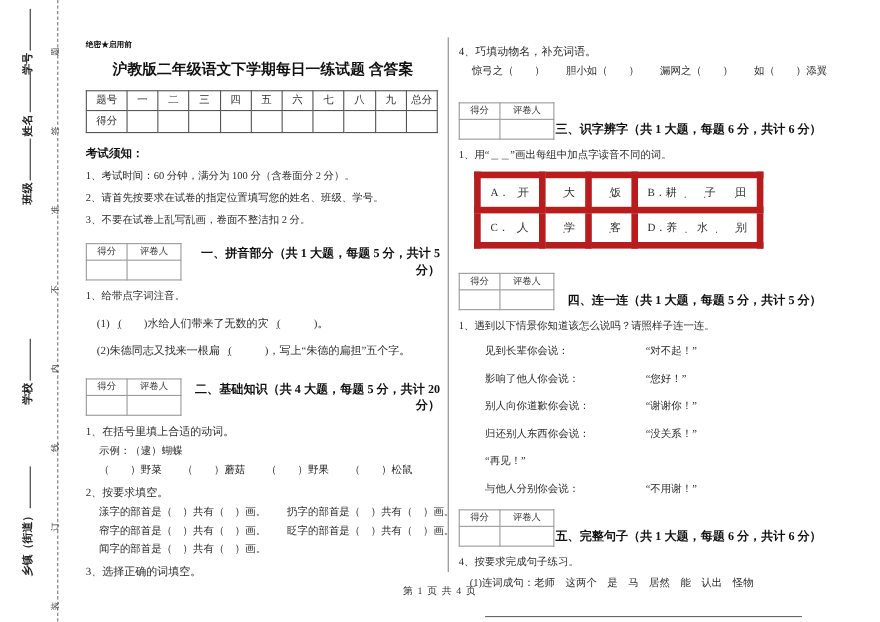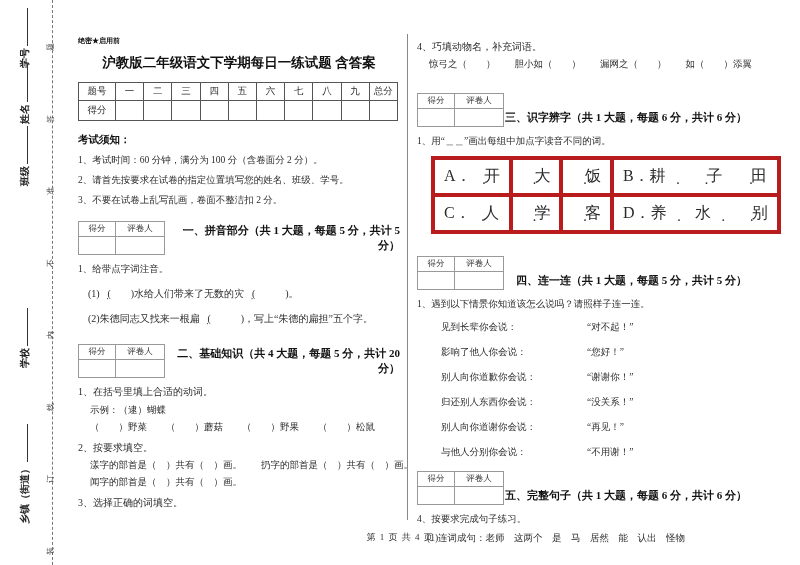--- a/index.html
+++ b/index.html
@@ -48,21 +48,21 @@
   table.grader td.g2{width:46px;}
   .sec-heading{flex:1;text-align:right;font-weight:bold;font-size:11px;color:#111;padding-bottom:2px;}
 
   .q-intro{margin-top:8px;font-size:9.5px;}
   .q-label{margin-top:7px;font-size:10px;}
   .q-example{margin-top:5px;margin-left:12px;font-size:9.5px;}
   .row{margin-top:4px;margin-left:12px;font-size:9.5px;white-space:nowrap;}
   .s1-line{margin-top:11px;margin-left:10px;font-size:10px;white-space:nowrap;}
 
   table.char-table{border-collapse:collapse;margin:8px 0 0 14px;}
-  table.char-table td{border:4px solid #b91c1c;font-size:16px;padding:6px 9px;white-space:nowrap;}
+  table.char-table td{border:6px solid #b91c1c;font-size:10px;padding:6px 9px;white-space:nowrap;}
 
   .pair{display:flex;margin:0 6px 12px 24px;font-size:9.5px;}
   .pair .l{width:146px;flex:none;}
   .pair .r{flex:none;}
 
   .q-line{margin-top:6px;margin-left:10px;font-size:9.5px;white-space:nowrap;}
   .blank{border-bottom:1px solid #666;height:11px;width:288px;margin-left:24px;}
 
   .footer{position:absolute;left:0;right:0;top:531px;text-align:center;font-size:9px;color:#333;letter-spacing:1px;}
 </style>
@@ -155,20 +155,21 @@
             </tr>
       </tbody>
         </table>
       <div class="sec-heading">二、基础知识（共 4 大题，每题 5 分，共计 20 分）</div>
     </div>
     <div class="q-label">1、在括号里填上合适的动词。</div>
     <div class="q-example">示例：（逮）蝴蝶</div>
     <div class="row">（　　）野菜　　（　　）蘑菇　　（　　）野果　　（　　）松鼠</div>
     <div class="q-label">2、按要求填空。</div>
     <div class="row">漾字的部首是（　）共有（　）画。　　扔字的部首是（　）共有（　）画。</div>
+    <div class="row">帘字的部首是（　）共有（　）画。　　眨字的部首是（　）共有（　）画。</div>
     <div class="row">闻字的部首是（　）共有（　）画。</div>
     <div class="q-label">3、选择正确的词填空。</div>
 
   </div>
 
   <div class="col-right">
 
     <div class="q-label" style="margin-top:4px">4、巧填动物名，补充词语。</div>
     <div class="row">惊弓之（　　）　　胆小如（　　）　　漏网之（　　）　　如（　　）添翼</div>
 
@@ -233,21 +234,20 @@
       </div>
     <div class="pair">
         <span class="l">别人向你道歉你会说：</span>
         <span class="r">“谢谢你！”</span>
       </div>
     <div class="pair">
         <span class="l">归还别人东西你会说：</span>
         <span class="r">“没关系！”</span>
       </div>
     <div class="pair">
-        <span class="l">别人向你道谢你会说：</span>
         <span class="r">“再见！”</span>
       </div>
     <div class="pair">
         <span class="l">与他人分别你会说：</span>
         <span class="r">“不用谢！”</span>
       </div>
 
     <div class="sec-row" style="margin-top:6px">
       <table class="grader">
         <tbody>

